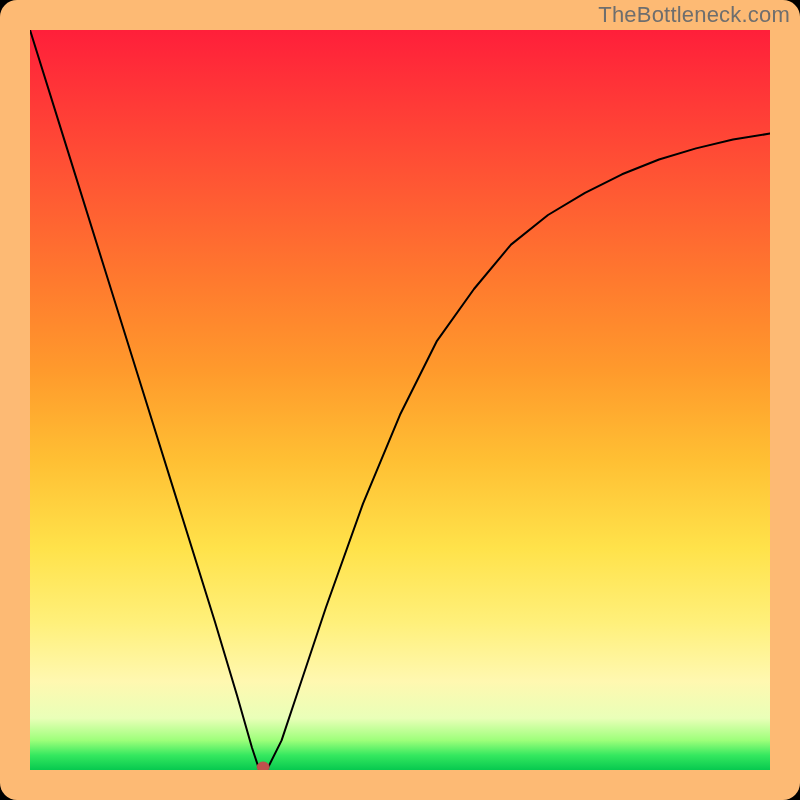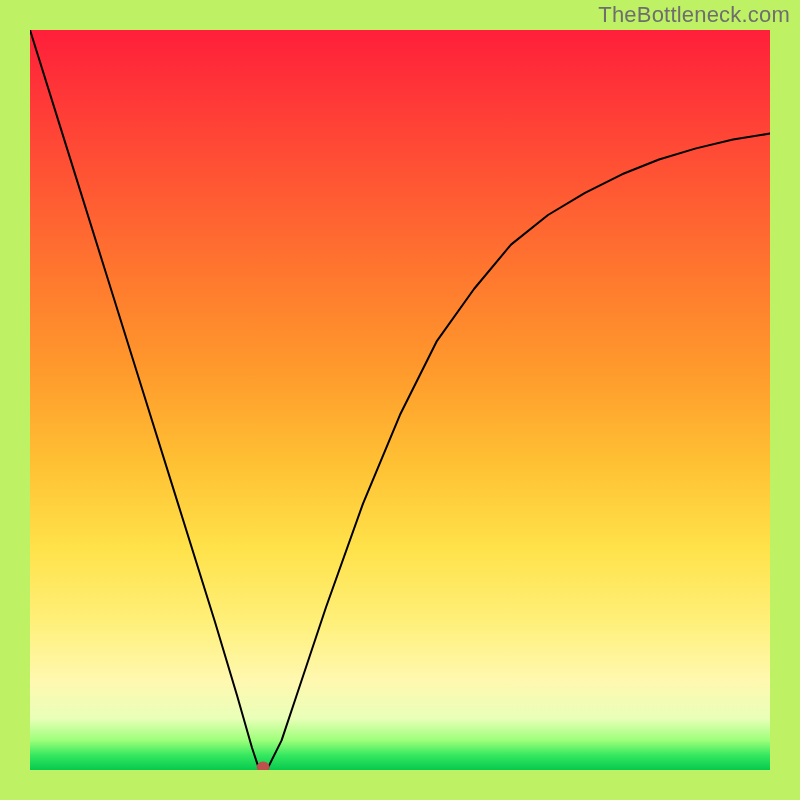--- a/index.html
+++ b/index.html
@@ -8,21 +8,22 @@
     width: 800px;
     height: 800px;
     background: #000;
     overflow: hidden;
     font-family: Arial, Helvetica, sans-serif;
   }
   .frame {
     position: relative;
     width: 800px;
     height: 800px;
-    background: #bef264;
+    background: #fdba74;
+    border-radius: 17px;
   }
   .watermark {
     position: absolute;
     top: 2px;
     right: 10px;
     color: #6e6e6e;
     font-size: 22px;
     font-weight: 500;
     letter-spacing: 0.2px;
     z-index: 10;

